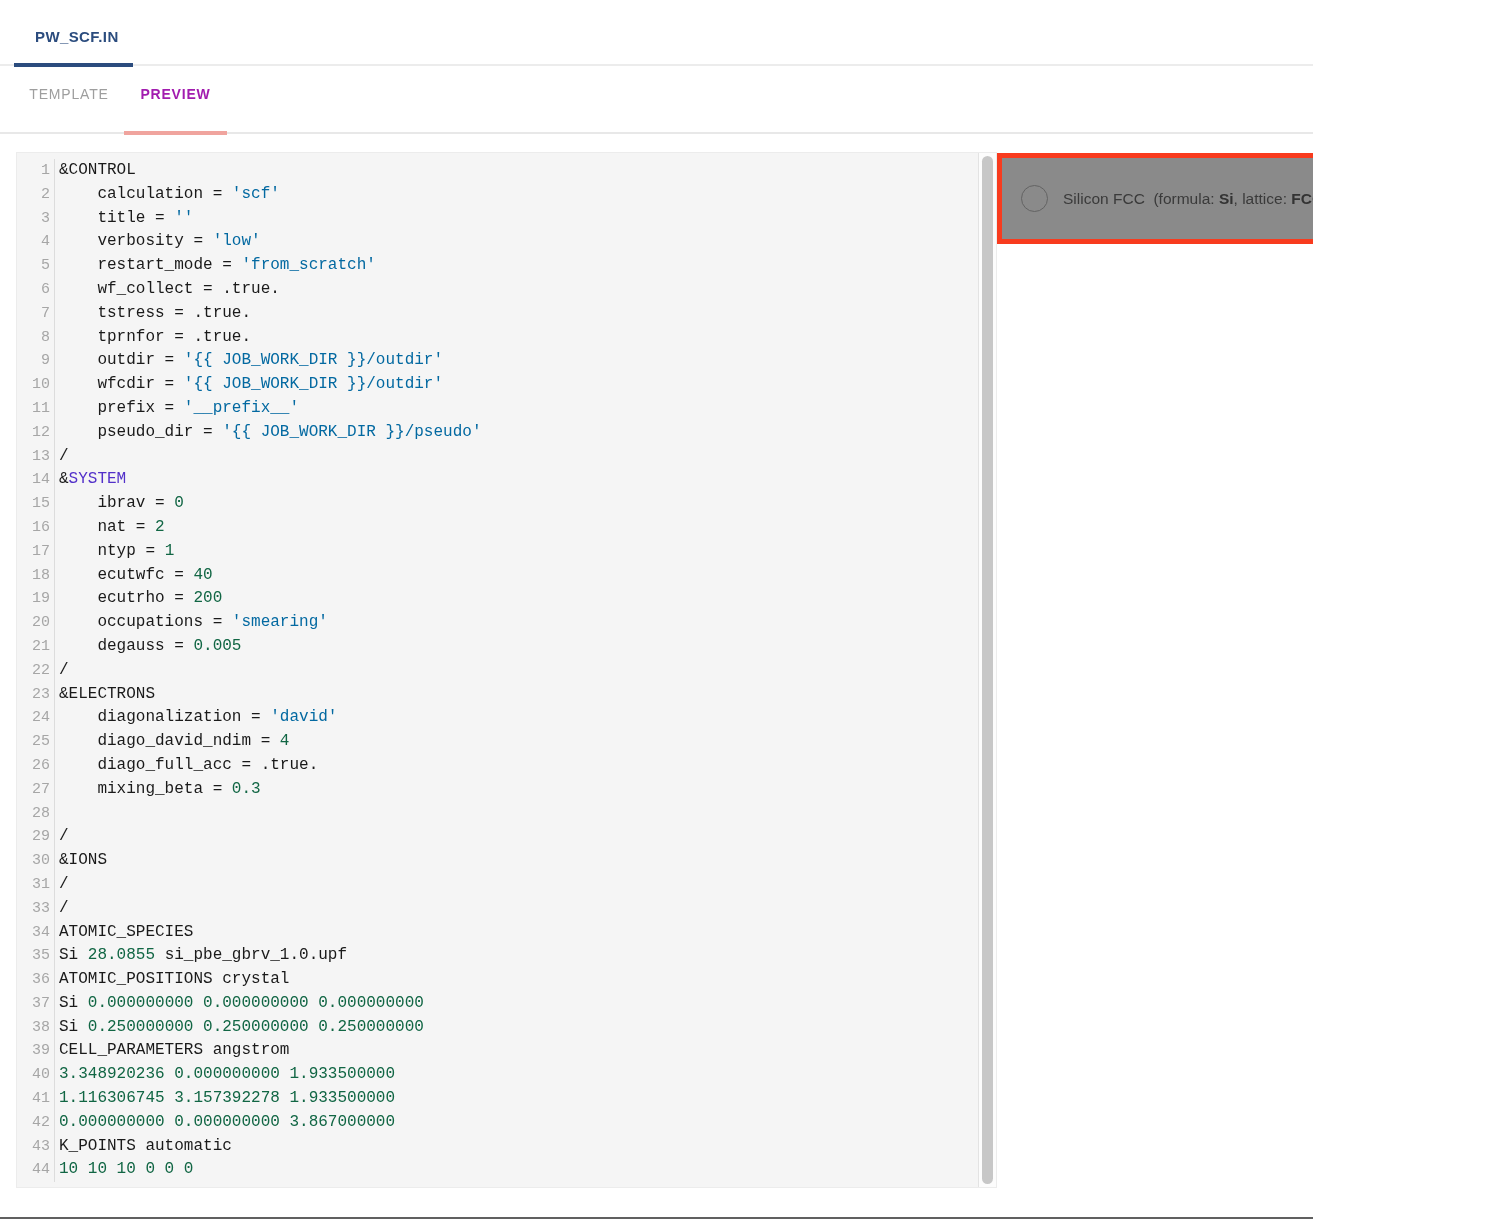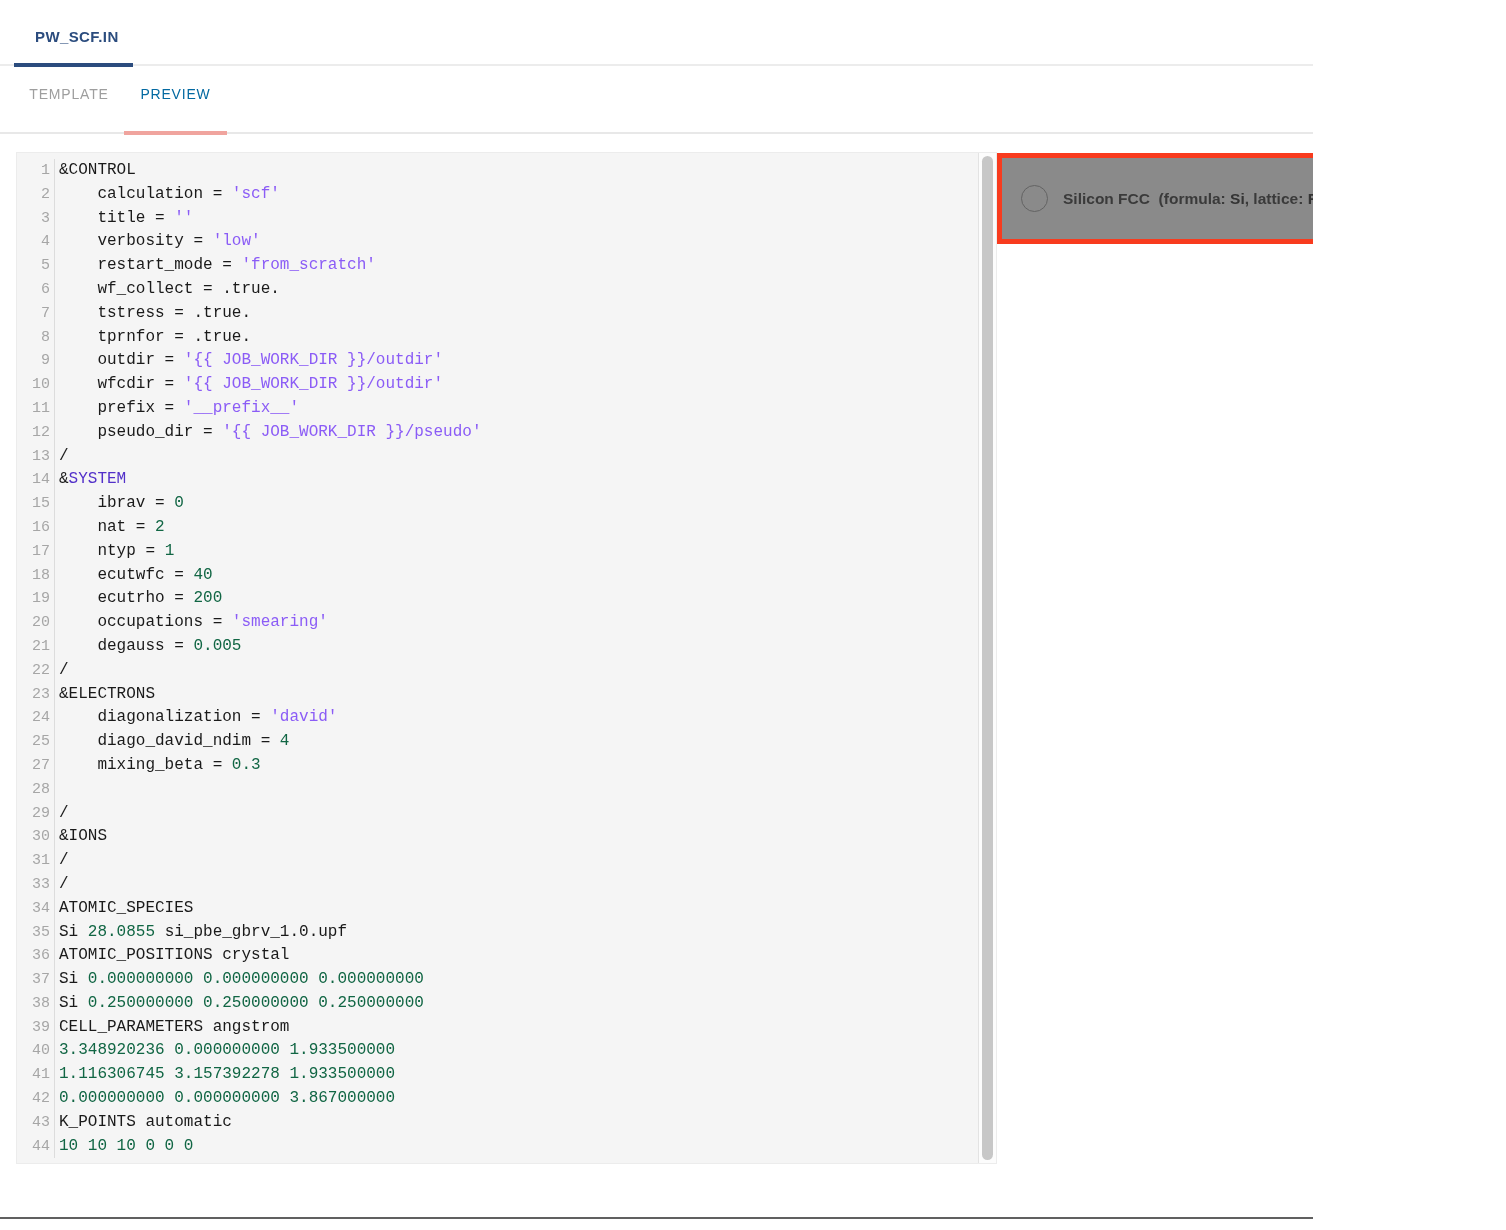--- a/index.html
+++ b/index.html
@@ -10,44 +10,44 @@
   
   .header { position:absolute; top:0; left:0; right:0; height:66px; border-bottom:2px solid #ececec; background:#fff; }
   .file-tab-label { position:absolute; left:35px; top:28px; font-size:15px; font-weight:700; letter-spacing:0.4px; color:#2b4c7e; }
   .file-tab-underline { position:absolute; left:14px; bottom:-3px; width:119px; height:4px; background:#2b4c7e; }
 
   
   .tabbar { position:absolute; top:68px; left:0; right:0; height:66px; border-bottom:2px solid #e8e8e8; background:#fff;
             display:flex; align-items:center; padding:0 0 12px 14px; }
   .tab { display:flex; justify-content:center; font-size:14px; letter-spacing:0.8px; cursor:pointer; }
   .tab-template { width:110px; color:#9e9e9e; }
-  .tab-preview  { width:103px; color:#0369a1; }
+  .tab-preview  { width:103px; color:#a21caf;font-weight:bold; }
   .tab-indicator { position:absolute; left:124px; bottom:-3px; width:103px; height:4px; background:#f0a49e; }
 
   
   .editor { position:absolute; left:16px; top:152px; width:981px; background:#f5f5f5; border:1px solid #ececec; display:flex; }
   .code-lines { flex:1; padding:6px 0 5px 0; overflow:hidden; }
   .code-line { display:flex; font-family:"Liberation Mono", monospace; font-size:16px; line-height:23.8px; }
   .line-num { width:38px; padding-right:4px; text-align:right; color:#a6a6a6; border-right:1px solid #dcdcdc;
               font-size:15px; flex:none; user-select:none; }
   .line-content { padding-left:4px; white-space:pre; color:#1a1a1a; }
   .tok-p { color:#1a1a1a; }
-  .tok-s { color:#8b5cf6; }
+  .tok-s { color:#0369a1; }
   .tok-n { color:#116644; }
   .tok-k { color:#5230c9; }
   .scrollbar { width:18px; flex:none; background:#fcfcfc; border-left:1px solid #e3e3e3; position:relative; }
   .scrollbar-thumb { position:absolute; left:3px; top:3px; bottom:3px; width:11px; background:#c7c7c7; border-radius:6px; }
 
   
   .material-option { position:absolute; left:997px; top:153px; width:365px; height:91px;
                      border:5px solid #f83b1e; background:#8a8a8a;
                      display:flex; align-items:center; padding-left:19px; cursor:pointer; }
   .radio { width:27px; height:27px; border:1px solid #636363; border-radius:50%; flex:none; }
   .opt-text { margin-left:15px; font-size:15.5px; color:#3a3a3a; white-space:pre; }
-  .opt-text span { white-space:pre;font-weight:bold; }
+  .opt-text span { white-space:pre; }
   .opt-text b { font-weight:700; color:#333333; }
 
   
   .bottom-divider { position:absolute; left:0; top:1217px; width:1506px; height:2px; background:#606060; }
 </style>
 </head>
 <body>
 
 <div class="page">
 
@@ -162,20 +162,24 @@
         </div>
         <div class="code-line">
           <span class="line-num">24</span>
           <span class="line-content"><span class="tok-p">    diagonalization = </span><span class="tok-s">'david'</span></span>
         </div>
         <div class="code-line">
           <span class="line-num">25</span>
           <span class="line-content"><span class="tok-p">    diago_david_ndim = </span><span class="tok-n">4</span></span>
         </div>
         <div class="code-line">
+          <span class="line-num">26</span>
+          <span class="line-content"><span class="tok-p">    diago_full_acc = .true.</span></span>
+        </div>
+        <div class="code-line">
           <span class="line-num">27</span>
           <span class="line-content"><span class="tok-p">    mixing_beta = </span><span class="tok-n">0.3</span></span>
         </div>
         <div class="code-line">
           <span class="line-num">28</span>
         </div>
         <div class="code-line">
           <span class="line-num">29</span>
           <span class="line-content"><span class="tok-p">/</span></span>
         </div>

